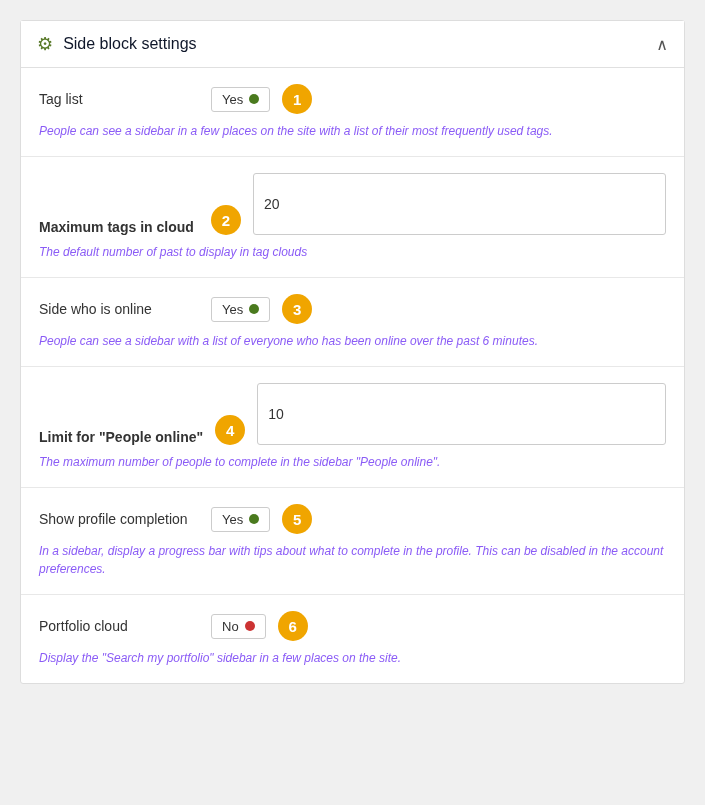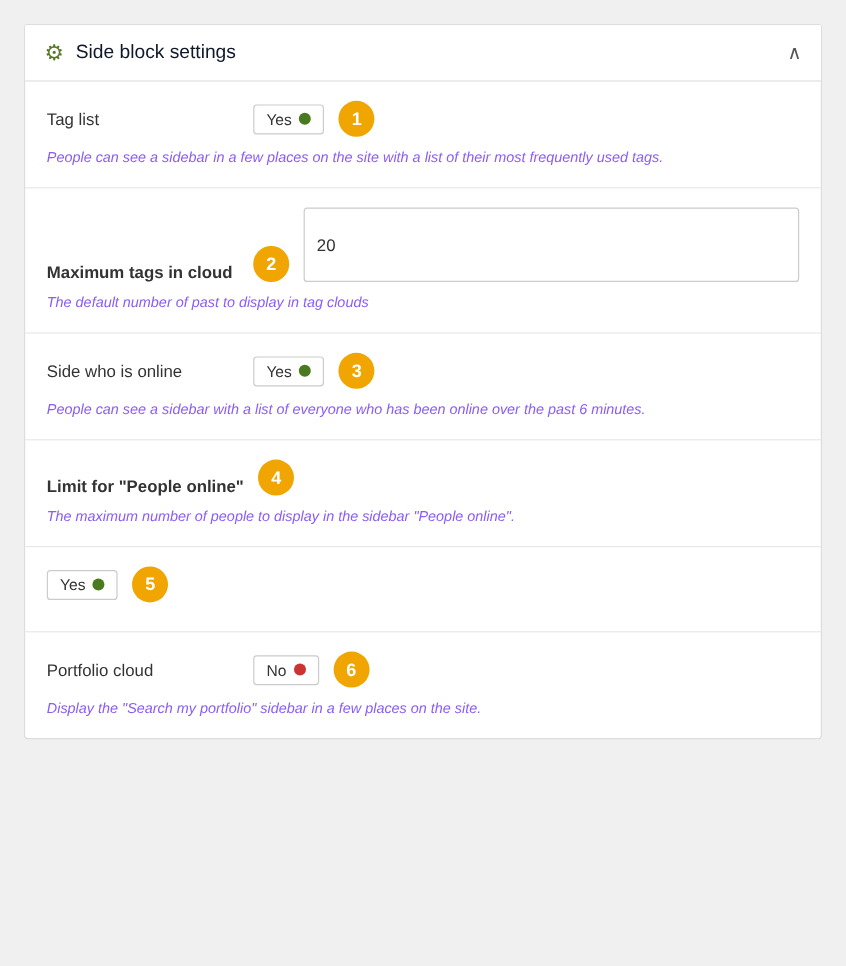--- a/index.html
+++ b/index.html
@@ -190,31 +190,34 @@
           <span class="toggle-dot-green"></span>
         </button>
         <span class="number-badge">3</span>
       </div>
       <div class="setting-description">People can see a sidebar with a list of everyone who has been online over the past 6 minutes.</div>
     </div>
       <div class="setting-row">
       <div class="setting-main input-row">
         <span class="setting-label bold">Limit for "People online"</span>
         <span class="number-badge">4</span>
-      </div>
-      <div class="setting-description">The maximum number of people to display in the sidebar "People online".</div>
-    </div>
-      <div class="setting-row">
-      <div class="setting-main">
+        <input class="text-input" type="text" value="10" style="">
+      </div>
+      <div class="setting-description">The maximum number of people to complete in the sidebar "People online".</div>
+    </div>
+      <div class="setting-row">
+      <div class="setting-main">
+        <span class="setting-label">Show profile completion</span>
         <button class="toggle-btn">
           <span>Yes</span>
           <span class="toggle-dot-green"></span>
         </button>
         <span class="number-badge">5</span>
       </div>
+      <div class="setting-description">In a sidebar, display a progress bar with tips about what to complete in the profile. This can be disabled in the account preferences.</div>
     </div>
       <div class="setting-row">
       <div class="setting-main">
         <span class="setting-label">Portfolio cloud</span>
         <button class="toggle-btn">
           <span>No</span>
           <span class="toggle-dot-red"></span>
         </button>
         <span class="number-badge">6</span>
       </div>

